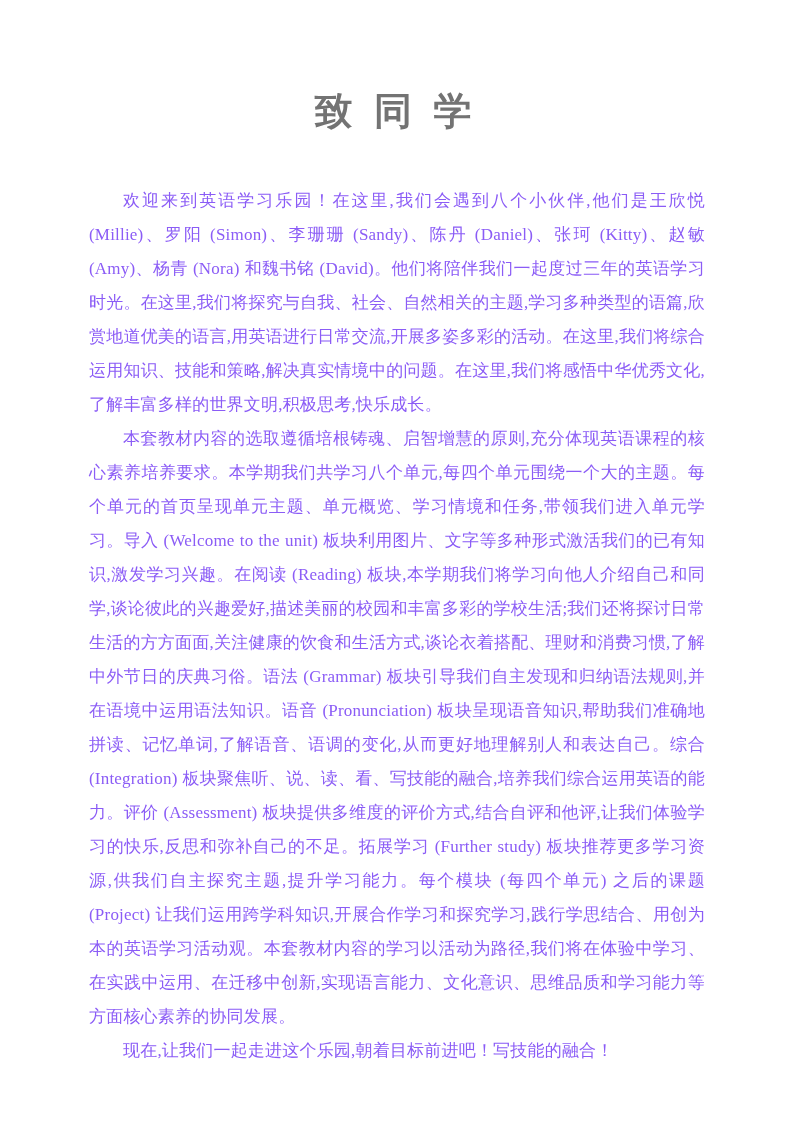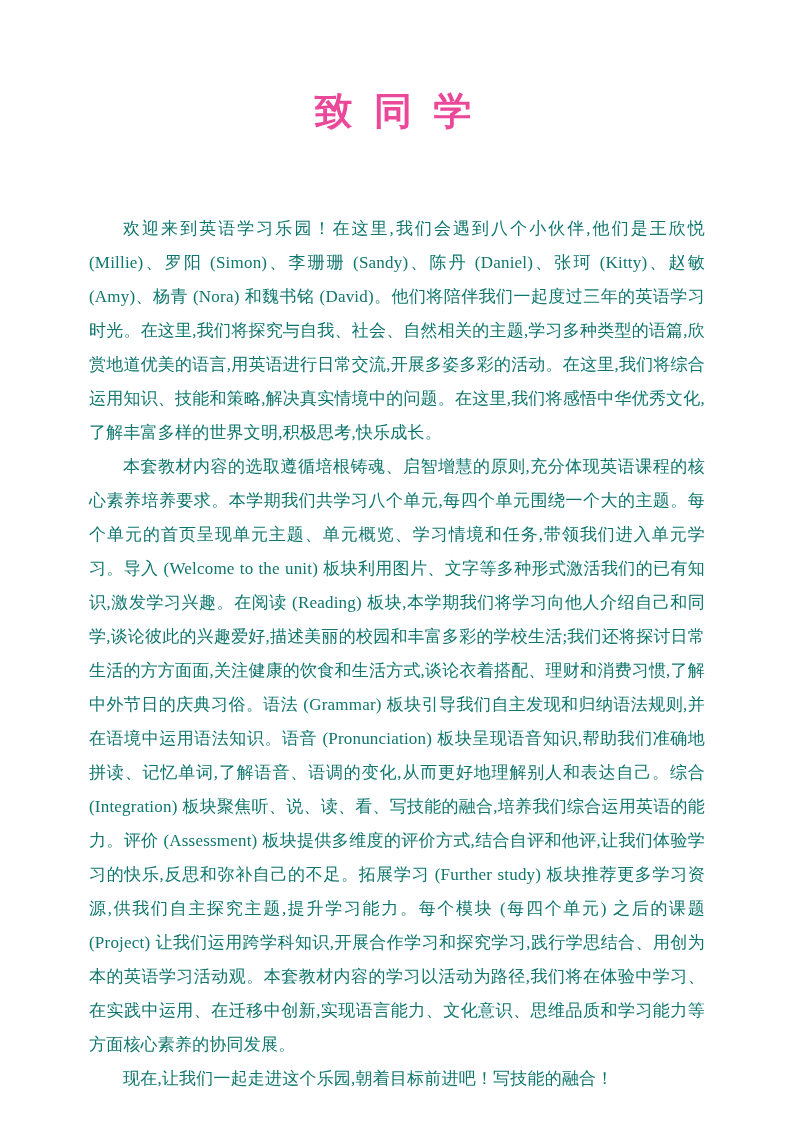--- a/index.html
+++ b/index.html
@@ -17,28 +17,28 @@
     font-family: "Liberation Serif", "DejaVu Serif", serif;
   }
   .page-title {
     margin: 88px 0 0 0;
     padding: 0;
     text-align: center;
     font-size: 38px;
     line-height: 46px;
     font-weight: 700;
     letter-spacing: 6px;
-    color: #ec4899;
+    color: #737373;
     font-family: "Liberation Serif", "DejaVu Serif", serif;
   }
   .body-text {
-    margin: 78px auto 0 auto;
+    margin: 50px auto 0 auto;
     width: 616px;
     margin-left: 89px;
-    color: #0f766e;
+    color: #8b5cf6;
   }
   .body-text p {
     margin: 0;
     padding: 0;
     font-size: 17px;
     line-height: 34px;
     text-align: justify;
     text-indent: 2em;
     letter-spacing: 0.2px;
     word-spacing: 0.5px;

